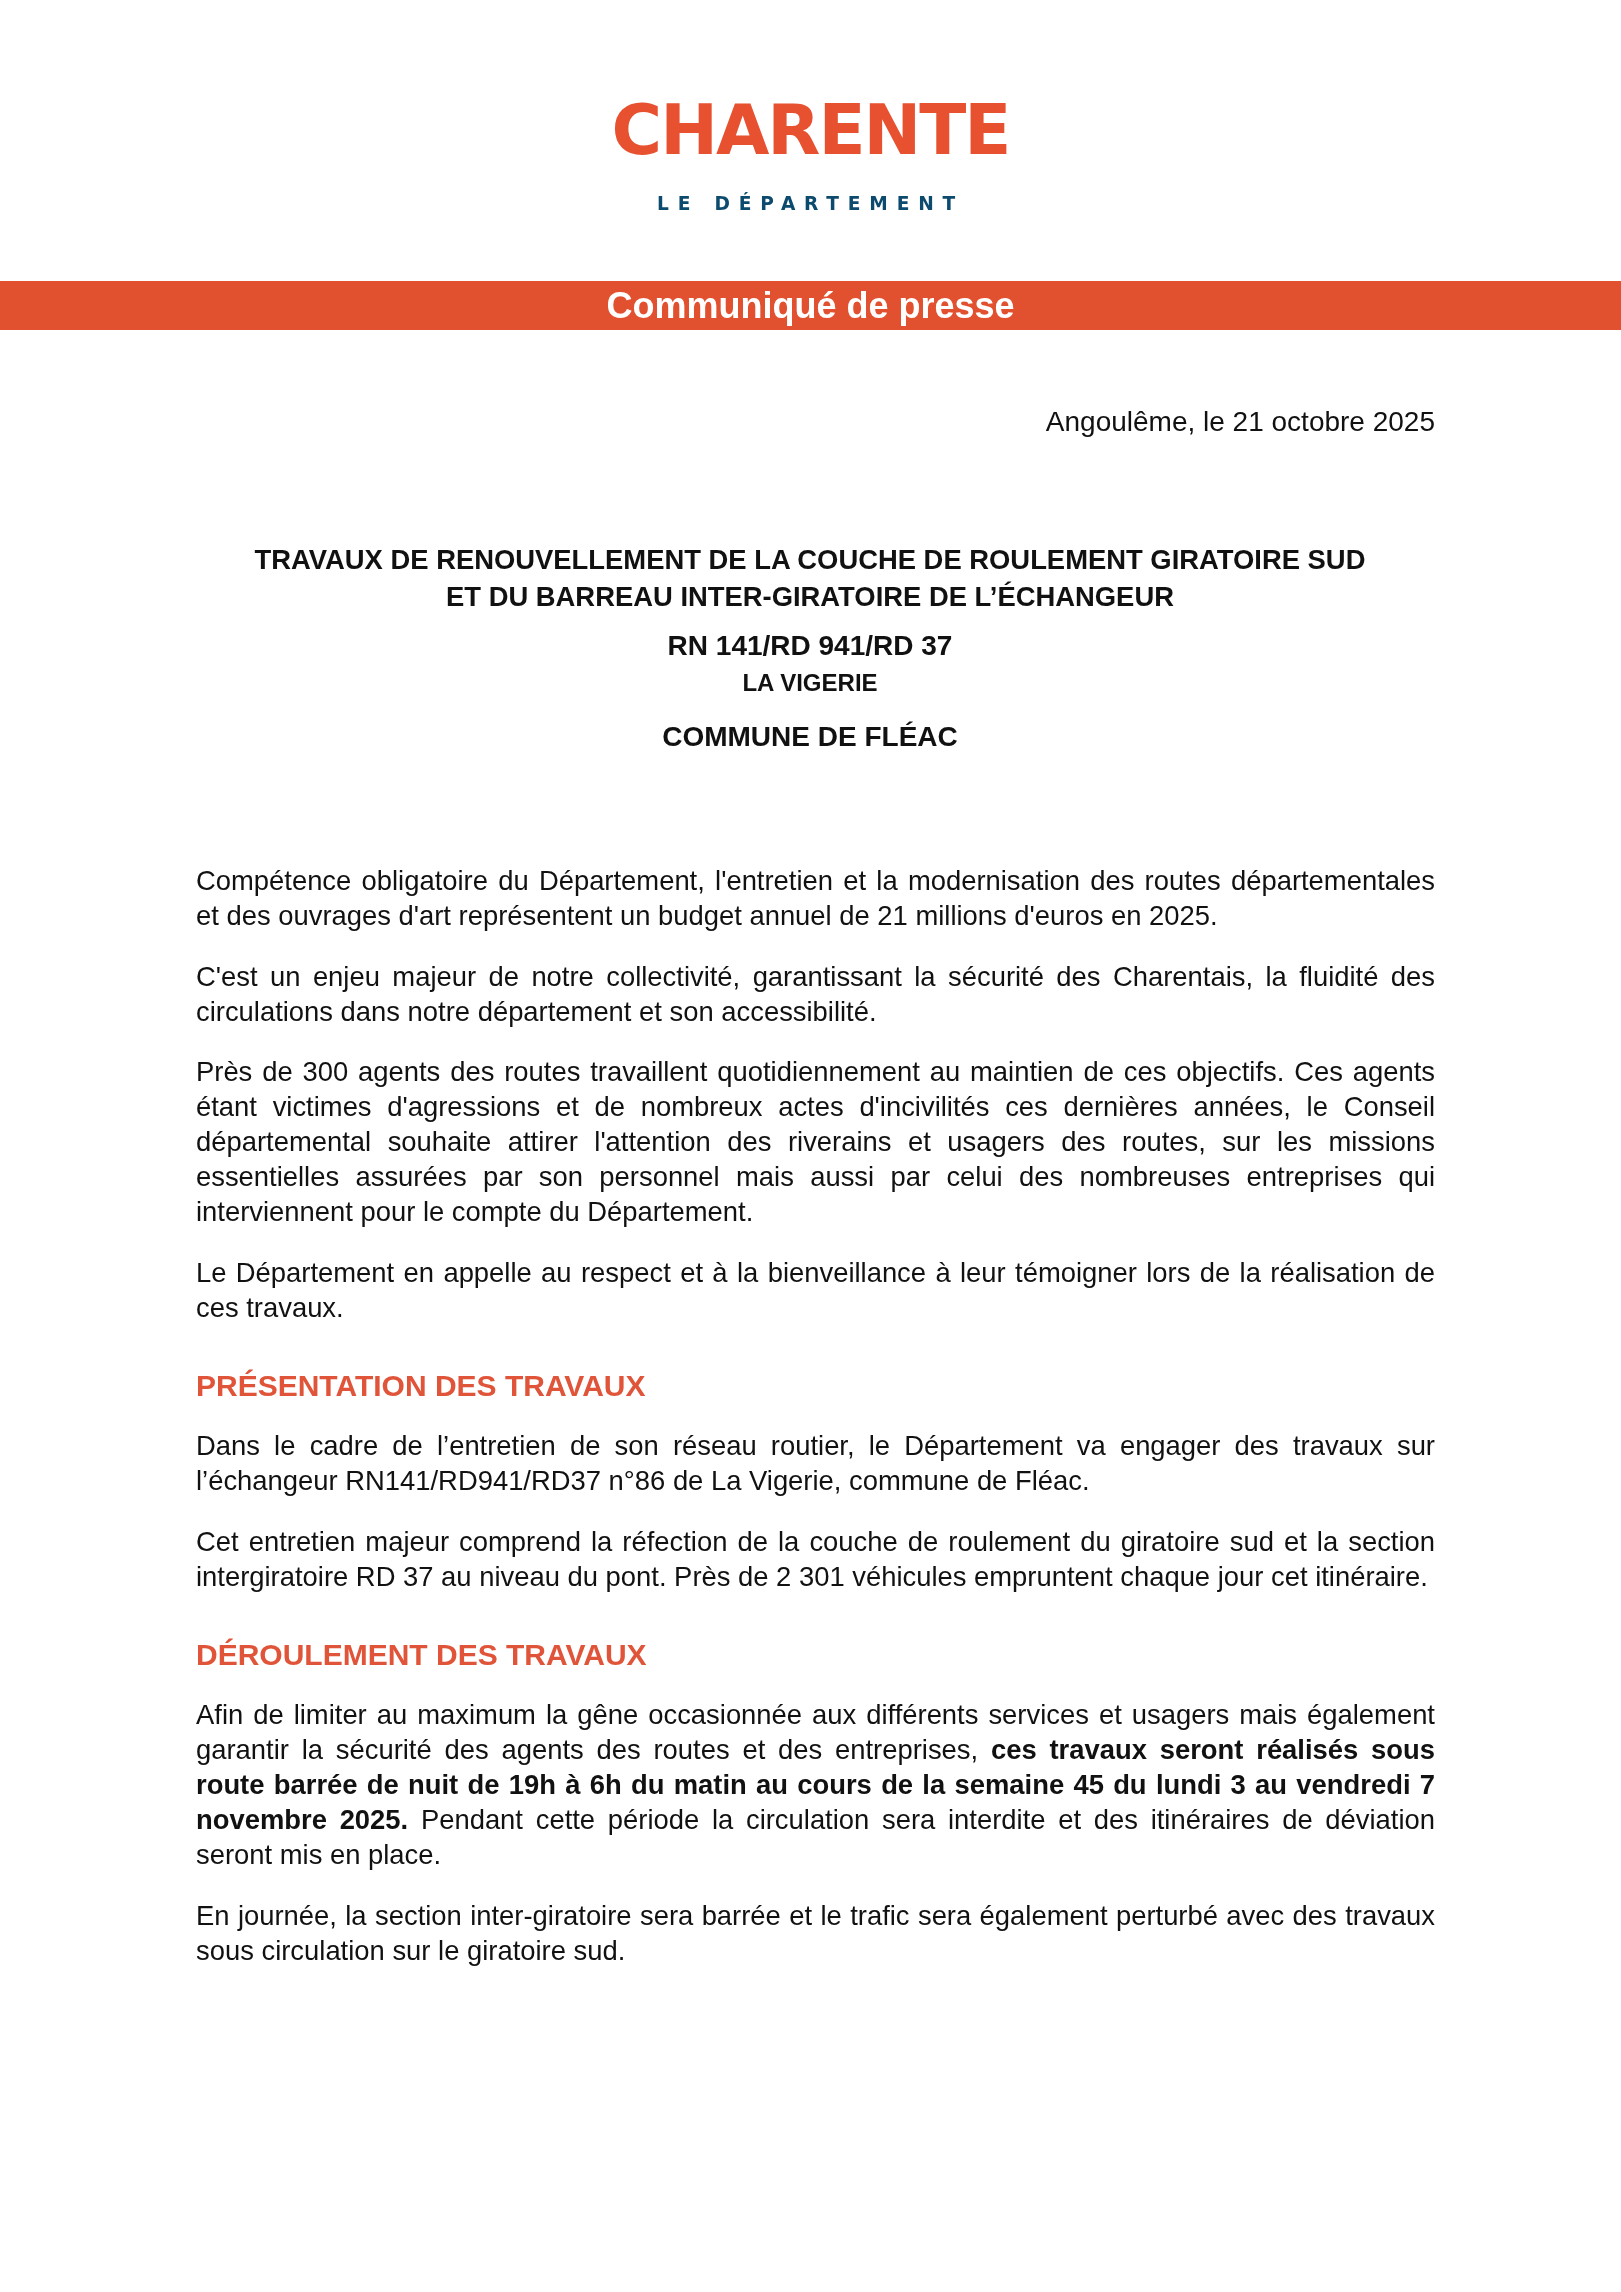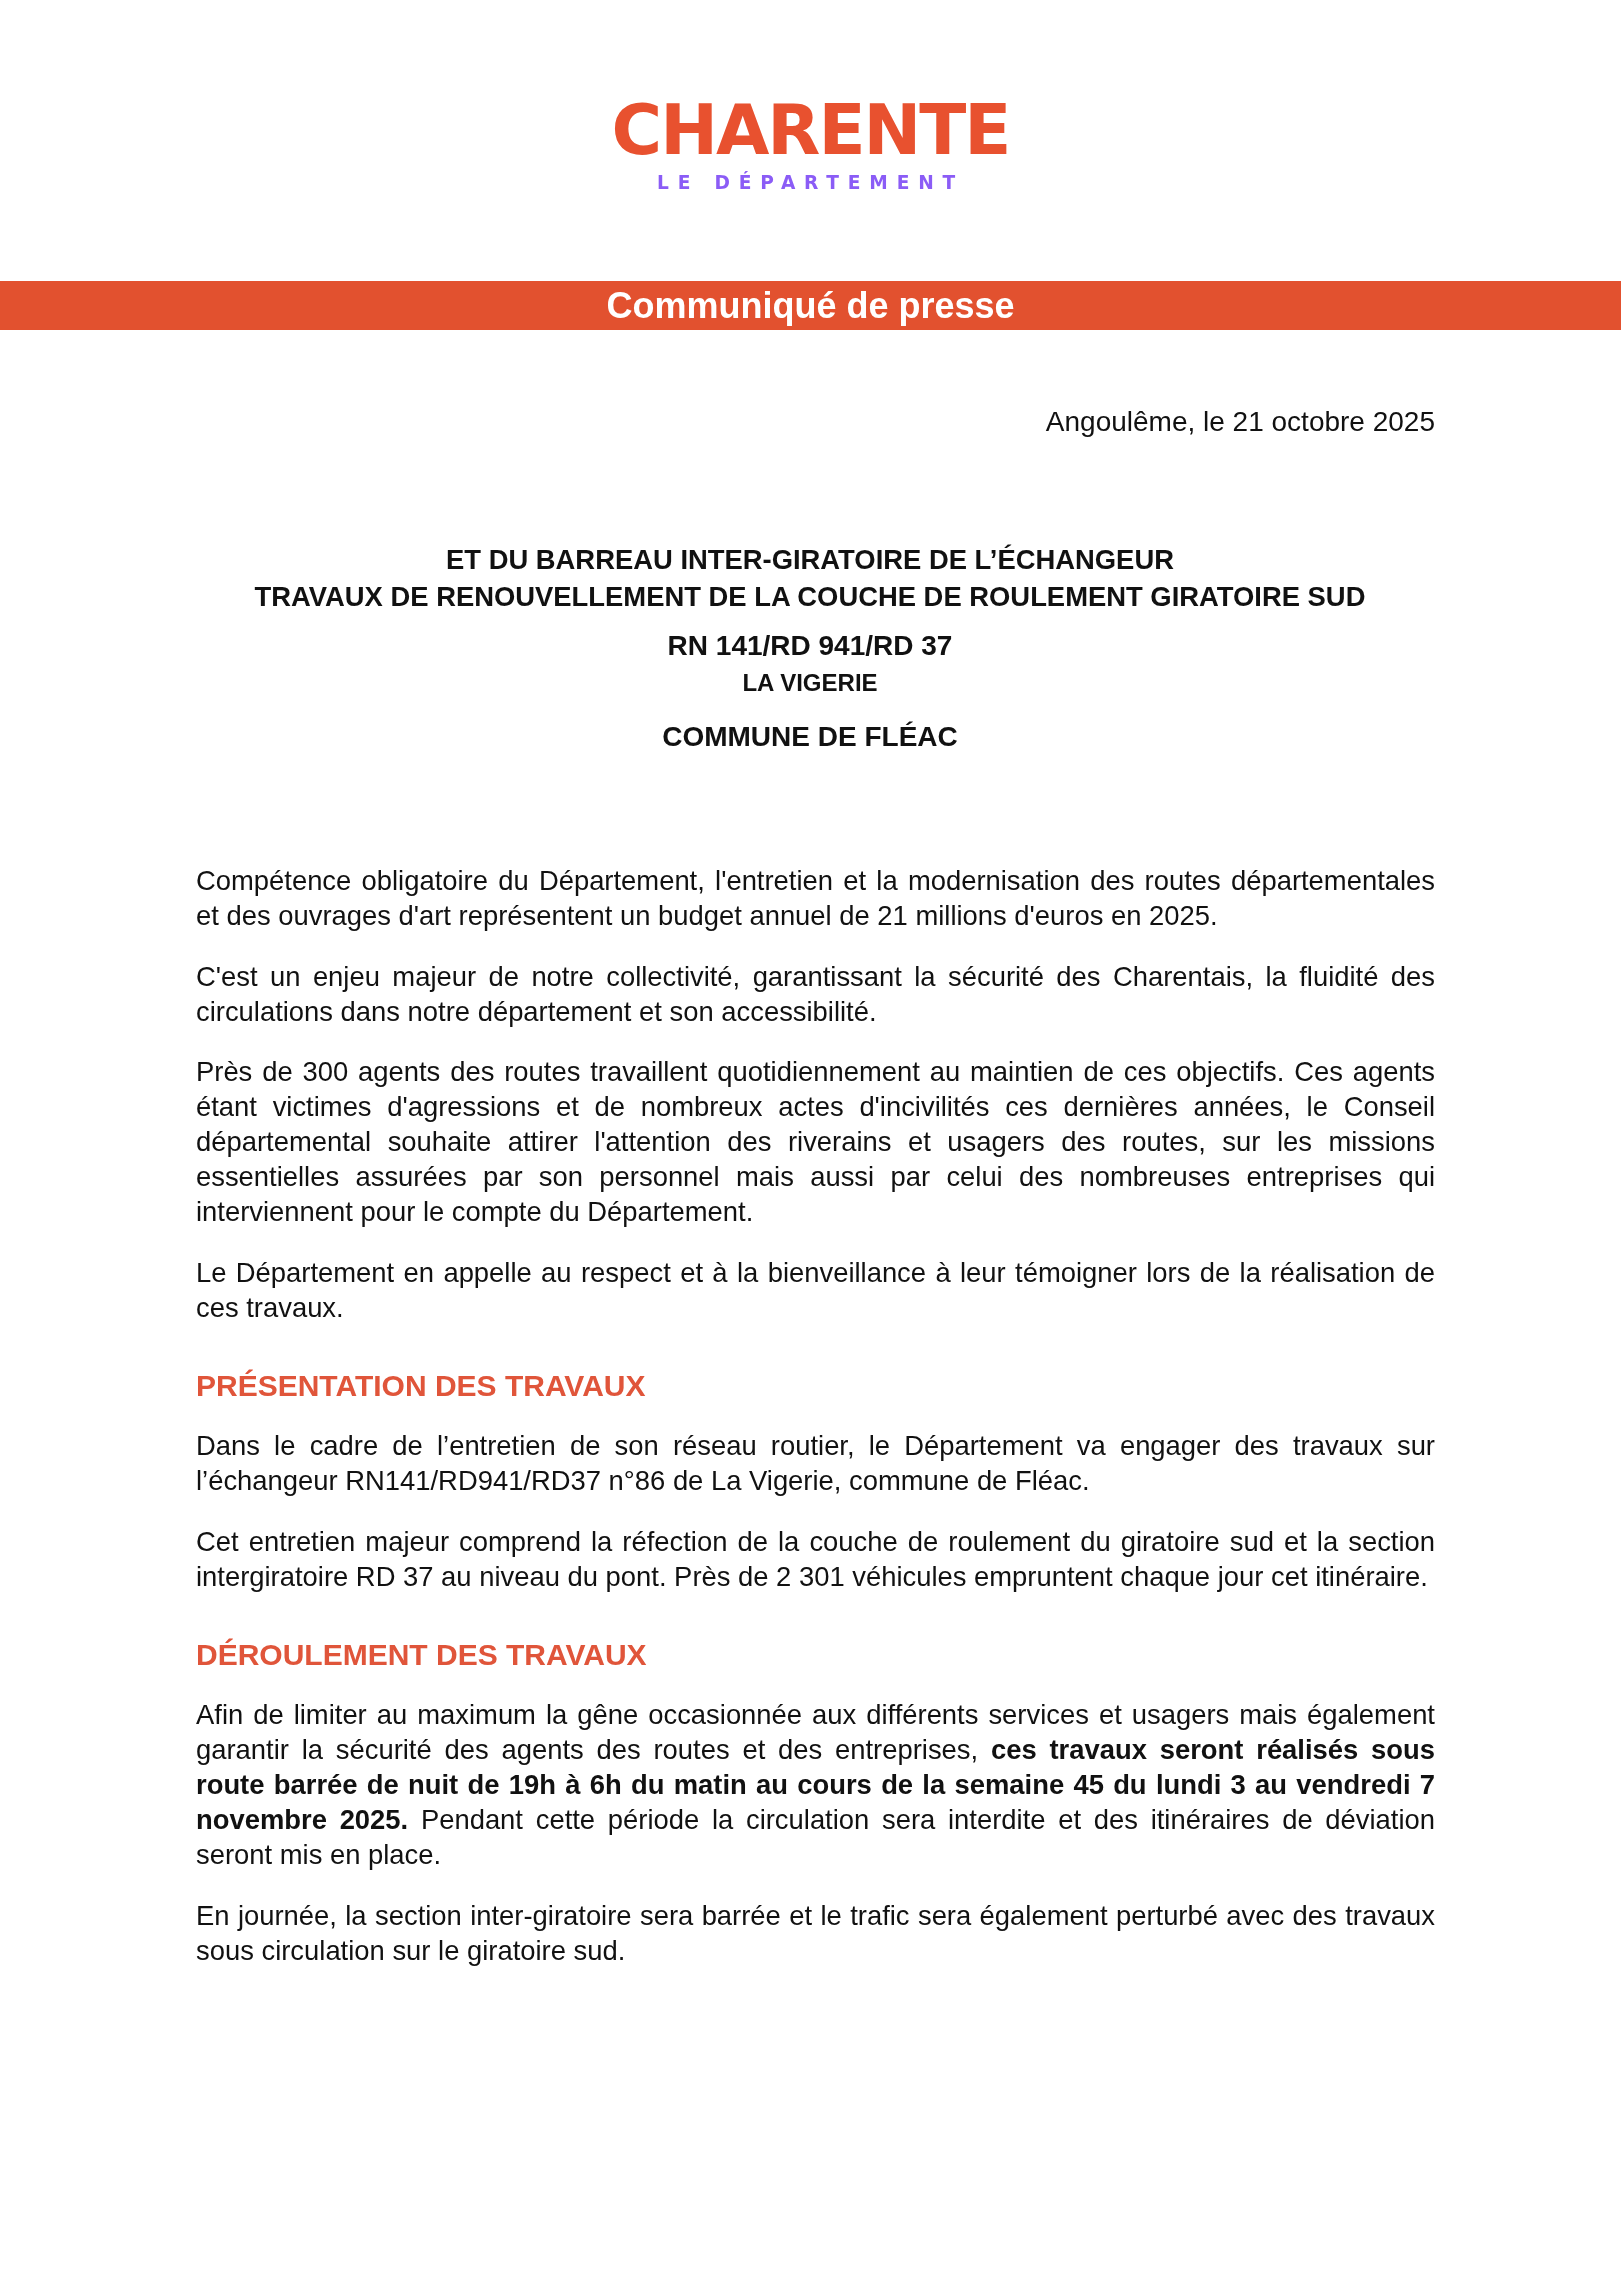--- a/index.html
+++ b/index.html
@@ -21,26 +21,26 @@
   }
   .logo-title {
     font-family: "DejaVu Sans", sans-serif;
     font-weight: bold;
     font-size: 69px;
     letter-spacing: -2px;
     color: #E8512F;
     line-height: 1.0;
   }
   .logo-subtitle {
-    margin-top: 7px;
+    margin-top: 28px;
     font-family: "DejaVu Sans", sans-serif;
     font-weight: bold;
     font-size: 18.6px;
     letter-spacing: 8.8px;
-    color: #8b5cf6;
+    color: #0c4a6e;
     text-align: center;
   }
 
   
   .banner {
     position: absolute;
     top: 281px; left: 0; width: 100%; height: 49px;
     background: #E2512F;
     text-align: center;
   }
@@ -115,22 +115,22 @@
     <div class="logo-subtitle">LE DÉPARTEMENT</div>
   </header>
 
   <div class="banner">
     <span class="banner-label">Communiqué de presse</span>
   </div>
 
   <div class="dateline">Angoulême, le 21 octobre 2025</div>
 
   <div class="title-block">
+    <div class="main-title-line">TRAVAUX DE RENOUVELLEMENT DE LA COUCHE DE ROULEMENT GIRATOIRE SUD</div>
     <div class="main-title-line">ET DU BARREAU INTER-GIRATOIRE DE L’ÉCHANGEUR</div>
-    <div class="main-title-line">TRAVAUX DE RENOUVELLEMENT DE LA COUCHE DE ROULEMENT GIRATOIRE SUD</div>
     <div class="road-line">RN 141/RD 941/RD 37</div>
     <div class="place-line">LA VIGERIE</div>
     <div class="commune-line">COMMUNE DE FLÉAC</div>
   </div>
 
   <main class="body-col">
     <div>
         <p class="para"><span>Compétence obligatoire du Département, l'entretien et la modernisation des routes départementales et des ouvrages d'art représentent un budget annuel de 21 millions d'euros en 2025.</span></p>
         <p class="para"><span>C'est un enjeu majeur de notre collectivité, garantissant la sécurité des Charentais, la fluidité des circulations dans notre département et son accessibilité.</span></p>
         <p class="para"><span>Près de 300 agents des routes travaillent quotidiennement au maintien de ces objectifs. Ces agents étant victimes d'agressions et de nombreux actes d'incivilités ces dernières années, le Conseil départemental souhaite attirer l'attention des riverains et usagers des routes, sur les missions essentielles assurées par son personnel mais aussi par celui des nombreuses entreprises qui interviennent pour le compte du Département.</span></p>

